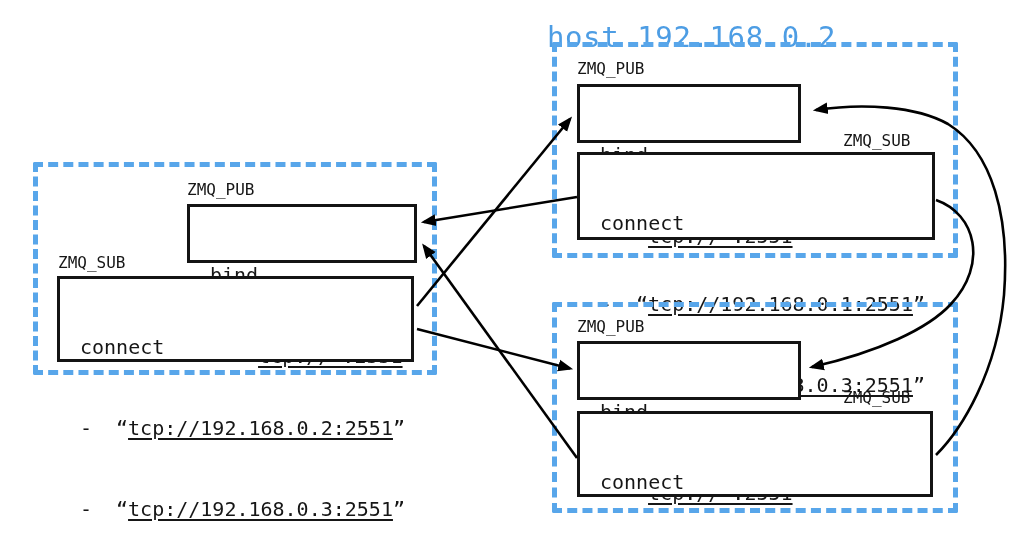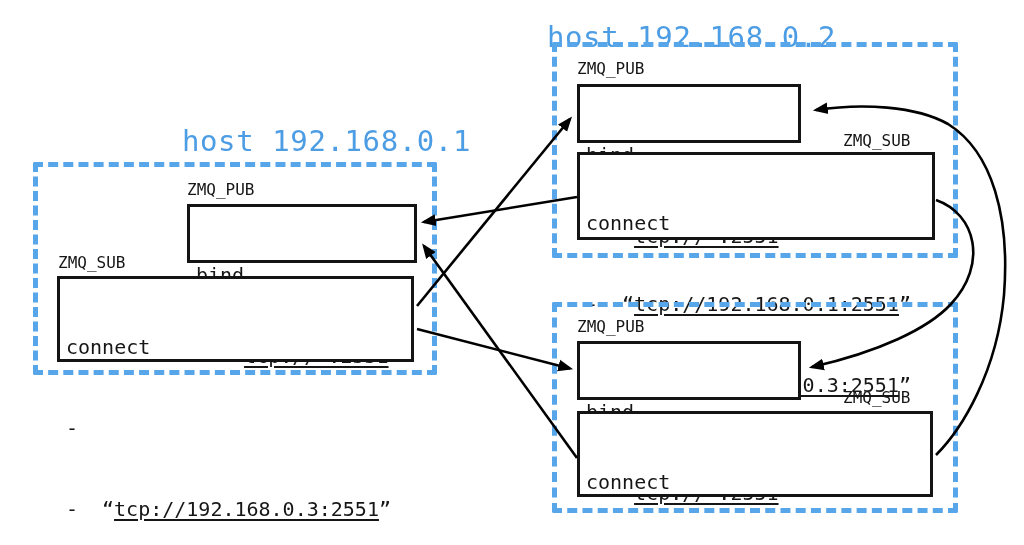--- a/index.html
+++ b/index.html
@@ -24,49 +24,48 @@
   .host-frame{
     position:absolute;border:5px dashed var(--dash-border);
     box-sizing:border-box;border-radius:2px;
   }
   .sock-label{
     position:absolute;font-size:16px;line-height:24px;white-space:pre;
   }
   .sock{
     position:absolute;border:3px solid var(--box-border);
     background:var(--background);box-sizing:border-box;
-    font-size:20px;line-height:27px;padding:1px 0 0 6px;white-space:pre;
+    font-size:20px;line-height:27px;padding:1px 0 0 20px;white-space:pre;
   }
   .row{display:flex;}
   .dash{display:inline-block;width:36px;flex:0 0 36px;}
   .quoted::before{content:"\201C";}
   .quoted::after{content:"\201D";}
   .url{text-decoration:underline;text-decoration-thickness:2px;text-underline-offset:3px;}
   #arrows{position:absolute;left:0;top:0;pointer-events:none;}
   .arrow{stroke:var(--arrow);stroke-width:2.6;fill:none;}
   .ah{fill:var(--arrow);}
 </style>
 </head>
 <body>
 
 <div id="stage">
 
-  <div class="host-label" style="left:182px;top:125px">host 192.168.0.1</div>
   <div class="host-frame" style="left:33px;top:162px;width:404px;height:213px"></div>
 
   <div class="sock-label" style="left:187px;top:178px">ZMQ_PUB</div>
   <div class="sock" style="left:187px;top:204px;width:230px;height:59px">
     <div class="row action">bind</div>
     <div class="row"><span class="dash">-</span><span class="quoted"><span class="url">tcp://*:2551</span></span></div>
   </div>
 
   <div class="sock-label" style="left:58px;top:251px">ZMQ_SUB</div>
   <div class="sock" style="left:57px;top:276px;width:357px;height:86px">
     <div class="row action">connect</div>
-    <div class="row"><span class="dash">-</span></div>
+    <div class="row"><span class="dash">-</span><span class="quoted"><span class="url">tcp://192.168.0.2:2551</span></span></div>
     <div class="row"><span class="dash">-</span><span class="quoted"><span class="url">tcp://192.168.0.3:2551</span></span></div>
   </div>
 
   <div class="host-label" style="left:547px;top:21px">host 192.168.0.2</div>
   <div class="host-frame" style="left:552px;top:42px;width:406px;height:216px"></div>
 
   <div class="sock-label" style="left:577px;top:57px">ZMQ_PUB</div>
   <div class="sock" style="left:577px;top:84px;width:224px;height:59px">
     <div class="row action">bind</div>
     <div class="row"><span class="dash">-</span><span class="quoted"><span class="url">tcp://*:2551</span></span></div>

